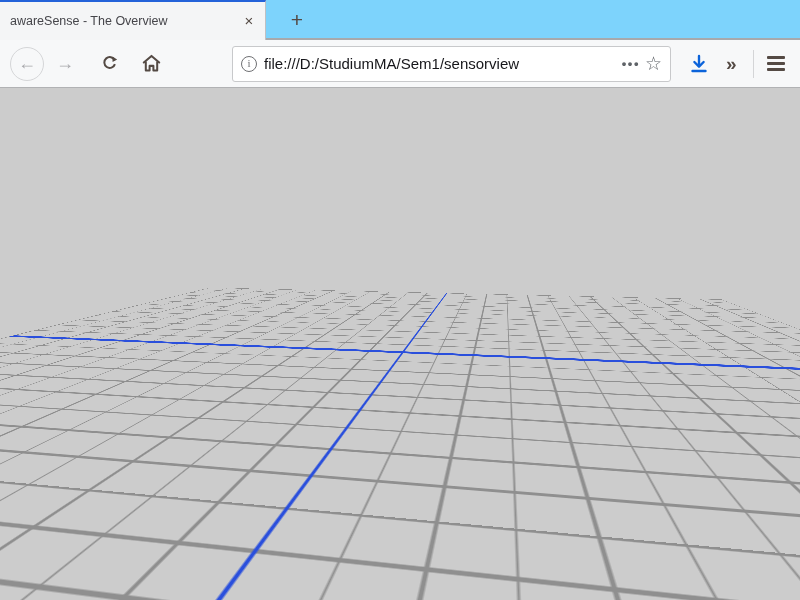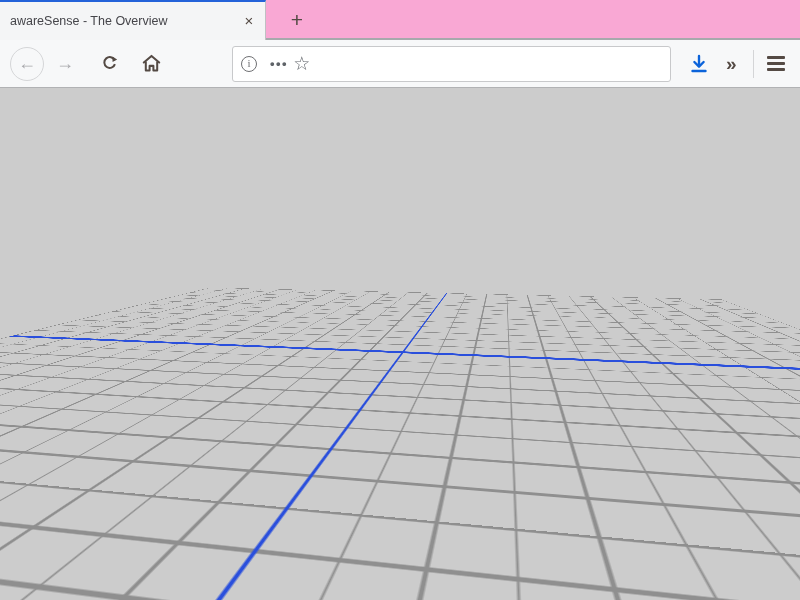--- a/index.html
+++ b/index.html
@@ -5,21 +5,21 @@
   :root{
     --accent_blue:#2362d9; --download_blue:#0b63da; --scene_background:#cccccc;
     --grid_line:#8f8f8f; --axis_blue:#2a4fdc; --icon_dark:#544a44;
     --icon_disabled:#a9a9ad; --icon_gray:#5f6368;
   }
   *{box-sizing:border-box; margin:0; padding:0;}
   html,body{width:800px;height:600px;overflow:hidden;}
   body{font-family:"Liberation Sans","DejaVu Sans",sans-serif;background:#e1e2e5;}
 
   
-  .tabstrip{position:relative;height:40px;background:#f9a8d4;display:flex;}
+  .tabstrip{position:relative;height:40px;background:#7dd3fc;display:flex;}
   .tabstrip::after{content:'';position:absolute;left:0;right:0;bottom:0;height:2px;background:#a7a9ac;}
   .tab{position:relative;z-index:2;width:266px;height:40px;background:#f4f5f6;
        border-top:2px solid var(--accent_blue);border-right:1px solid #bfc0c3;
        display:flex;align-items:center;padding:0 4px 0 10px;}
   .tab-title{flex:1;font-size:12.5px;color:#45454a;white-space:nowrap;overflow:hidden;}
   .tab-close{width:24px;height:24px;line-height:23px;text-align:center;font-size:15px;
              color:var(--icon_dark);cursor:default;}
   .newtab{z-index:2;margin-left:16px;margin-top:5px;width:30px;height:30px;line-height:29px;
           text-align:center;font-size:21px;color:var(--icon_dark);}
 
@@ -96,20 +96,21 @@
 
   <div class="tb-btn home">
     <svg width="19" height="19" viewBox="0 0 16 16">
       <path d="M1.5 7.2 L8 1.6 L14.5 7.2" fill="none" stroke="#544a44" stroke-width="1.7" stroke-linecap="round" stroke-linejoin="round"></path>
       <path d="M3.2 6.4 V13.8 H6.4 V10.0 H9.6 V13.8 H12.8 V6.4" fill="none" stroke="#544a44" stroke-width="1.7" stroke-linejoin="round"></path>
     </svg>
   </div>
 
   <div class="urlbar">
     <span class="info-circle">i</span>
+    <span class="url-text">file:///D:/StudiumMA/Sem1/sensorview</span>
     <span class="dots">•••</span>
     <span class="star">☆</span>
   </div>
 
   <div class="tb-btn download">
     <svg width="20" height="22" viewBox="0 0 16 16">
       <path d="M8 1.5 V9.5" stroke="#0b63da" stroke-width="1.9" stroke-linecap="round"></path>
       <path d="M4.3 6.4 L8 10.1 L11.7 6.4" fill="none" stroke="#0b63da" stroke-width="1.9" stroke-linecap="round" stroke-linejoin="round"></path>
       <path d="M2.8 13.6 H13.2" stroke="#0b63da" stroke-width="1.9" stroke-linecap="round"></path>
     </svg>

